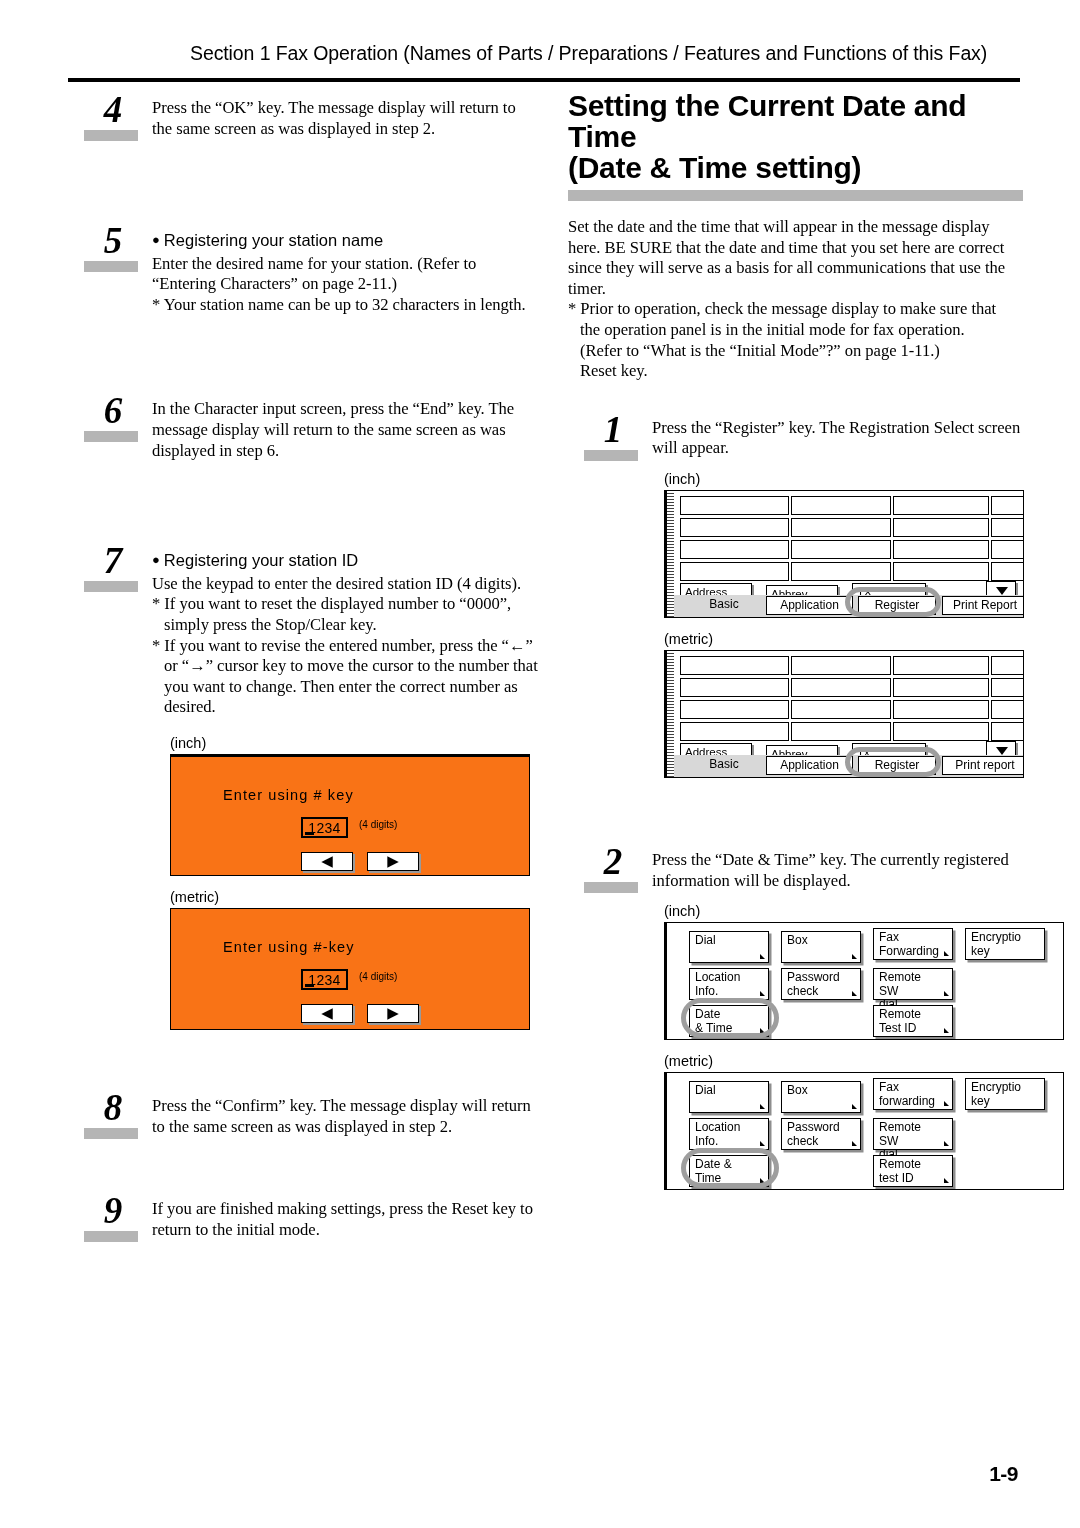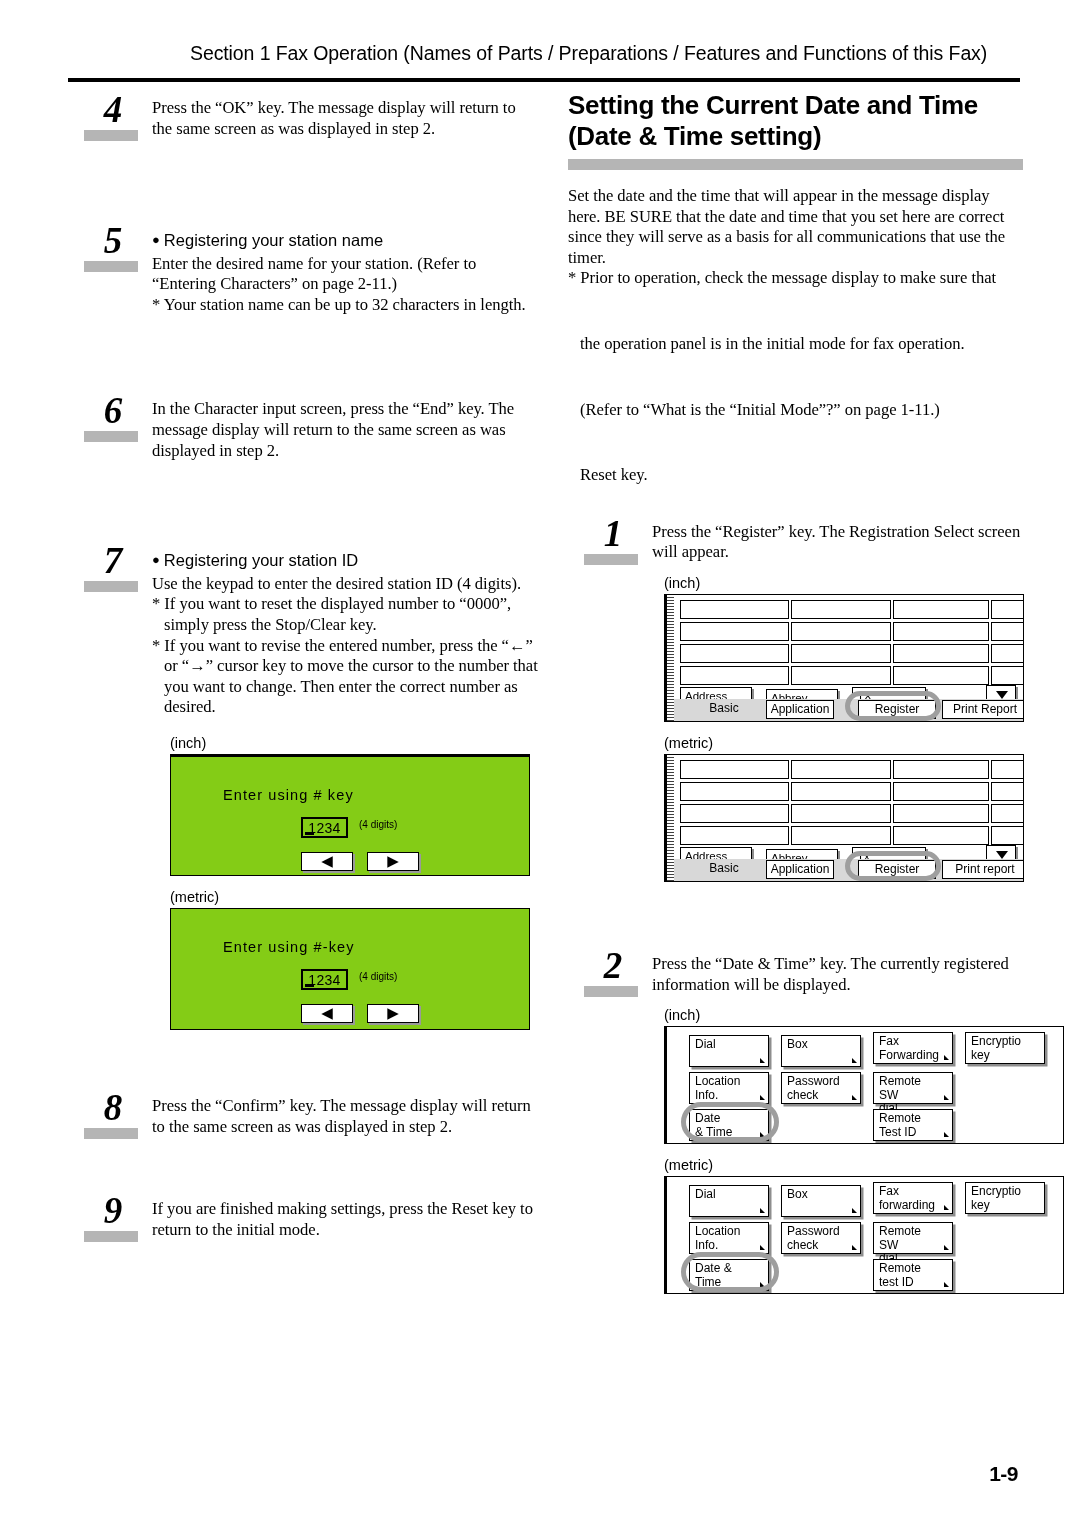--- a/index.html
+++ b/index.html
@@ -51,44 +51,44 @@
   .bullet { font-size:13px; vertical-align:1.5px; margin-right:4px; }
   .step-text {
     font-size:16.6px; line-height:20.6px; letter-spacing:-0.05px;
   }
   .step-text .note { display:block; text-indent:-12px; padding-left:12px; }
   .step-text .sub  { display:block; padding-left:12px; }
 
   
   .sec-title {
     font-family:"Liberation Sans", sans-serif;
-    font-size:26px; font-weight:bold; line-height:31px;
+    font-size:30px; font-weight:bold; line-height:31px;
     letter-spacing:-0.3px;
   }
   .title-rule {
     margin-top:7px; width:455px; height:11px; background:#b5b5b5;
   }
   .intro {
     margin-top:16px;
     font-size:16.6px; line-height:20.6px; letter-spacing:-0.05px;
   }
   .intro .note { display:block; text-indent:-12px; padding-left:12px; }
-  .intro .sub  { display:block; padding-left:12px;margin-top:45px; }
+  .intro .sub  { display:block; padding-left:12px; }
 
   
   .fig { margin-top:10px; }
   .fig-cap {
     font-family:"Liberation Sans", sans-serif;
     font-size:14.5px; line-height:18px; margin-bottom:2px;
   }
 
   
   .disp {
     width:360px; height:122px; border:1.6px solid #000;
-    border-top-width:3px; position:relative; background:#84cc16;
+    border-top-width:3px; position:relative; background:#f97316;
   }
   .disp.metric { border-top-width:1.6px; }
   .disp-title {
     position:absolute; left:52px; top:30px;
     font-family:"Liberation Sans", sans-serif;
     font-size:14.5px; letter-spacing:1.1px;
   }
   .digit-box {
     position:absolute; left:130px; top:60px;
     width:47px; height:21px; border:2px solid #000;
@@ -178,21 +178,21 @@
   }
   .tab {
     position:absolute; bottom:2px; height:19px;
     background:#fff; border:1.4px solid #000;
     font-family:"Liberation Sans", sans-serif;
     font-size:12px; line-height:17px; text-align:center;
     transform:skewX(0deg);
   }
   .tab.sel { border:none; background:transparent; }
   .tab-basic { left:14px;  width:72px; }
-  .tab-app   { left:92px;  width:68px; }
+  .tab-app   { left:92px;  width:87px; }
   .tab-reg   { left:184px; width:78px; }
   .tab-prn   { left:268px; width:86px; }
   .circle-hl {
     position:absolute; border:5px solid #9e9e9e; border-radius:22px;
     pointer-events:none;
   }
 
   
   .panel-sel { width:400px; height:118px; }
   .sel-key {
@@ -252,21 +252,21 @@
     </div>
   </div>
 
   <div class="step" style="margin-top:84px;">
     <div class="step-num">6</div>
     <div class="step-bar"></div>
     <div class="step-body">
       <div class="step-text">
         <span>In the Character input screen, press the “End” key. The</span><br>
         <span>message display will return to the same screen as was</span><br>
-        <span>displayed in step 2.</span>
+        <span>displayed in step 6.</span>
       </div>
     </div>
   </div>
 
   <div class="step" style="margin-top:88px;">
     <div class="step-num">7</div>
     <div class="step-bar"></div>
     <div class="step-body">
       <div class="step-head">
         <span class="bullet">●</span><span>Registering your station ID</span>

